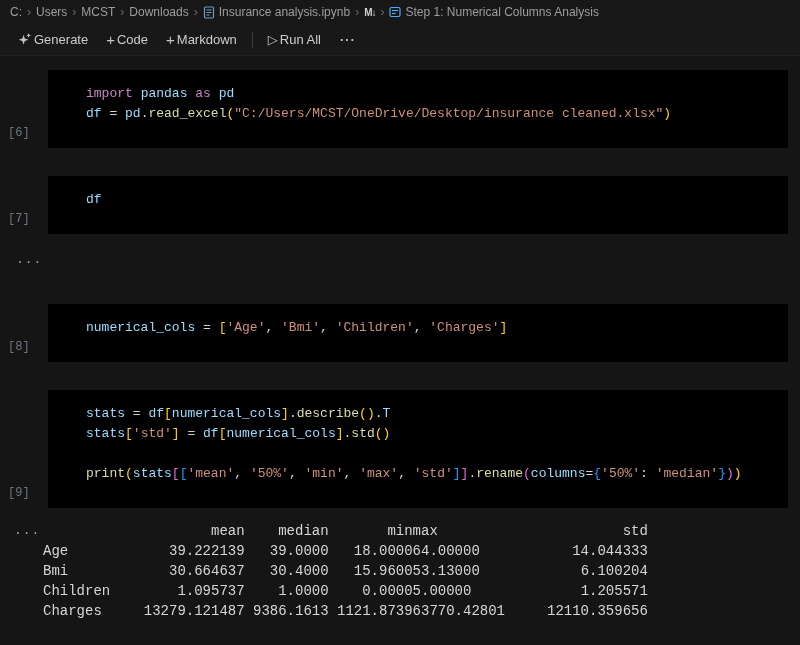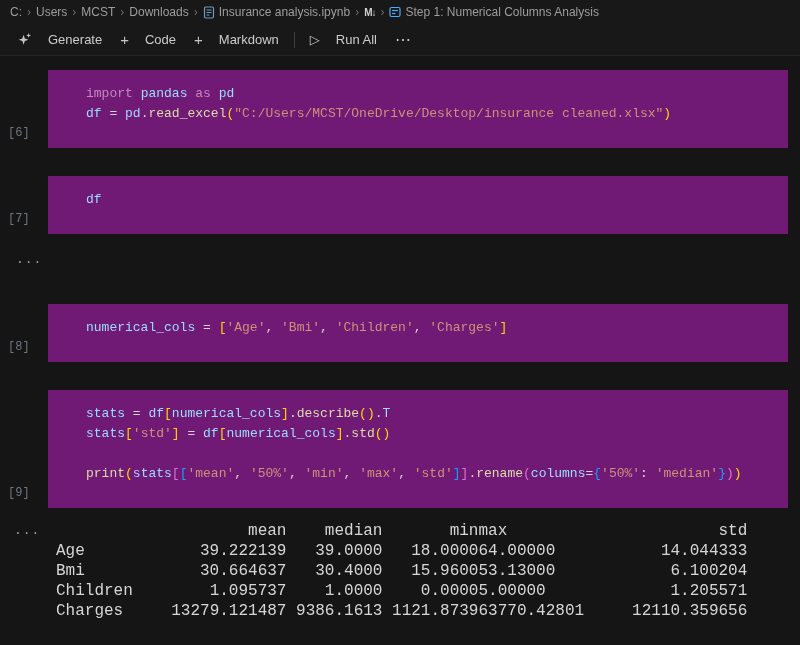--- a/index.html
+++ b/index.html
@@ -14,38 +14,38 @@
   .crumb { display:inline-flex; align-items:center; gap:4px; cursor:pointer; }
   .sep { color:#6a6a6a; margin:0 3px; font-size:12px; }
   .md-marker { font-size:10px; font-weight:700; color:#d0d0d0; letter-spacing:-1px; cursor:pointer; }
 
   
   .toolbar {
     height:32px; background:#181818; display:flex; align-items:center;
     padding:0 8px; font-size:13px; color:#cccccc; border-bottom:1px solid #232323;
   }
   .tb-btn {
-    display:inline-flex; align-items:center; gap:16px; padding:3px 9px;
+    display:inline-flex; align-items:center; gap:2px; padding:3px 9px;
     border-radius:4px; cursor:pointer; white-space:nowrap;
   }
   .plus { font-size:15px; color:#c5c5c5; line-height:1; }
   .run-icon { font-size:13px; color:#c5c5c5; }
   .tb-sep { width:1px; height:16px; background:#3c3c3c; margin:0 6px; }
   .more { font-size:16px; letter-spacing:1px; }
 
   
   .notebook { padding-top:14px; }
   .cell-row { position:relative; margin:0 12px 28px 0; }
   .exec-label {
     position:absolute; left:8px; bottom:8px;
     font-family:"Liberation Mono","DejaVu Sans Mono",monospace;
     font-size:12px; color:#6e7681;
   }
   .cell-box {
-    margin-left:48px; background:#701a75;
+    margin-left:48px; background:#000000;
     padding:14px 16px 24px 38px;
     font-family:"Liberation Mono","DejaVu Sans Mono",monospace;
     font-size:13px; line-height:20px; color:#cccccc; white-space:pre;
     cursor:text;
   }
   .code-line { height:20px; }
 
   .tk-kw  { color:#C586C0; }
   .tk-var { color:#9CDCFE; }
   .tk-fn  { color:#DCDCAA; }
@@ -62,23 +62,23 @@
   }
 
   
   .output-row { position:relative; margin-top:-15px; }
   .output-gutter {
     position:absolute; left:14px; top:2px; color:#9d9d9d;
     font-family:"Liberation Mono","DejaVu Sans Mono",monospace; font-size:13px;
     letter-spacing:1px; cursor:pointer;
   }
   .output-table {
-    margin-left:56px;
+    margin-left:43px;
     font-family:"Liberation Mono","DejaVu Sans Mono",monospace;
-    font-size:16px; line-height:20px; color:#d6d6d6; white-space:pre;
+    font-size:14px; line-height:20px; color:#d6d6d6; white-space:pre;
   }
   .ot-row { display:flex; }
   .ot-label { width:10ch; text-align:left; }
   .ot-c0 { width:14ch; text-align:right; }
   .ot-c1 { width:10ch; text-align:right; }
   .ot-c2 { width:10ch; text-align:right; }
   .ot-c3 { width:12ch; }
   .ot-c4 { width:16ch; text-align:right; }
 
   .watermark {

